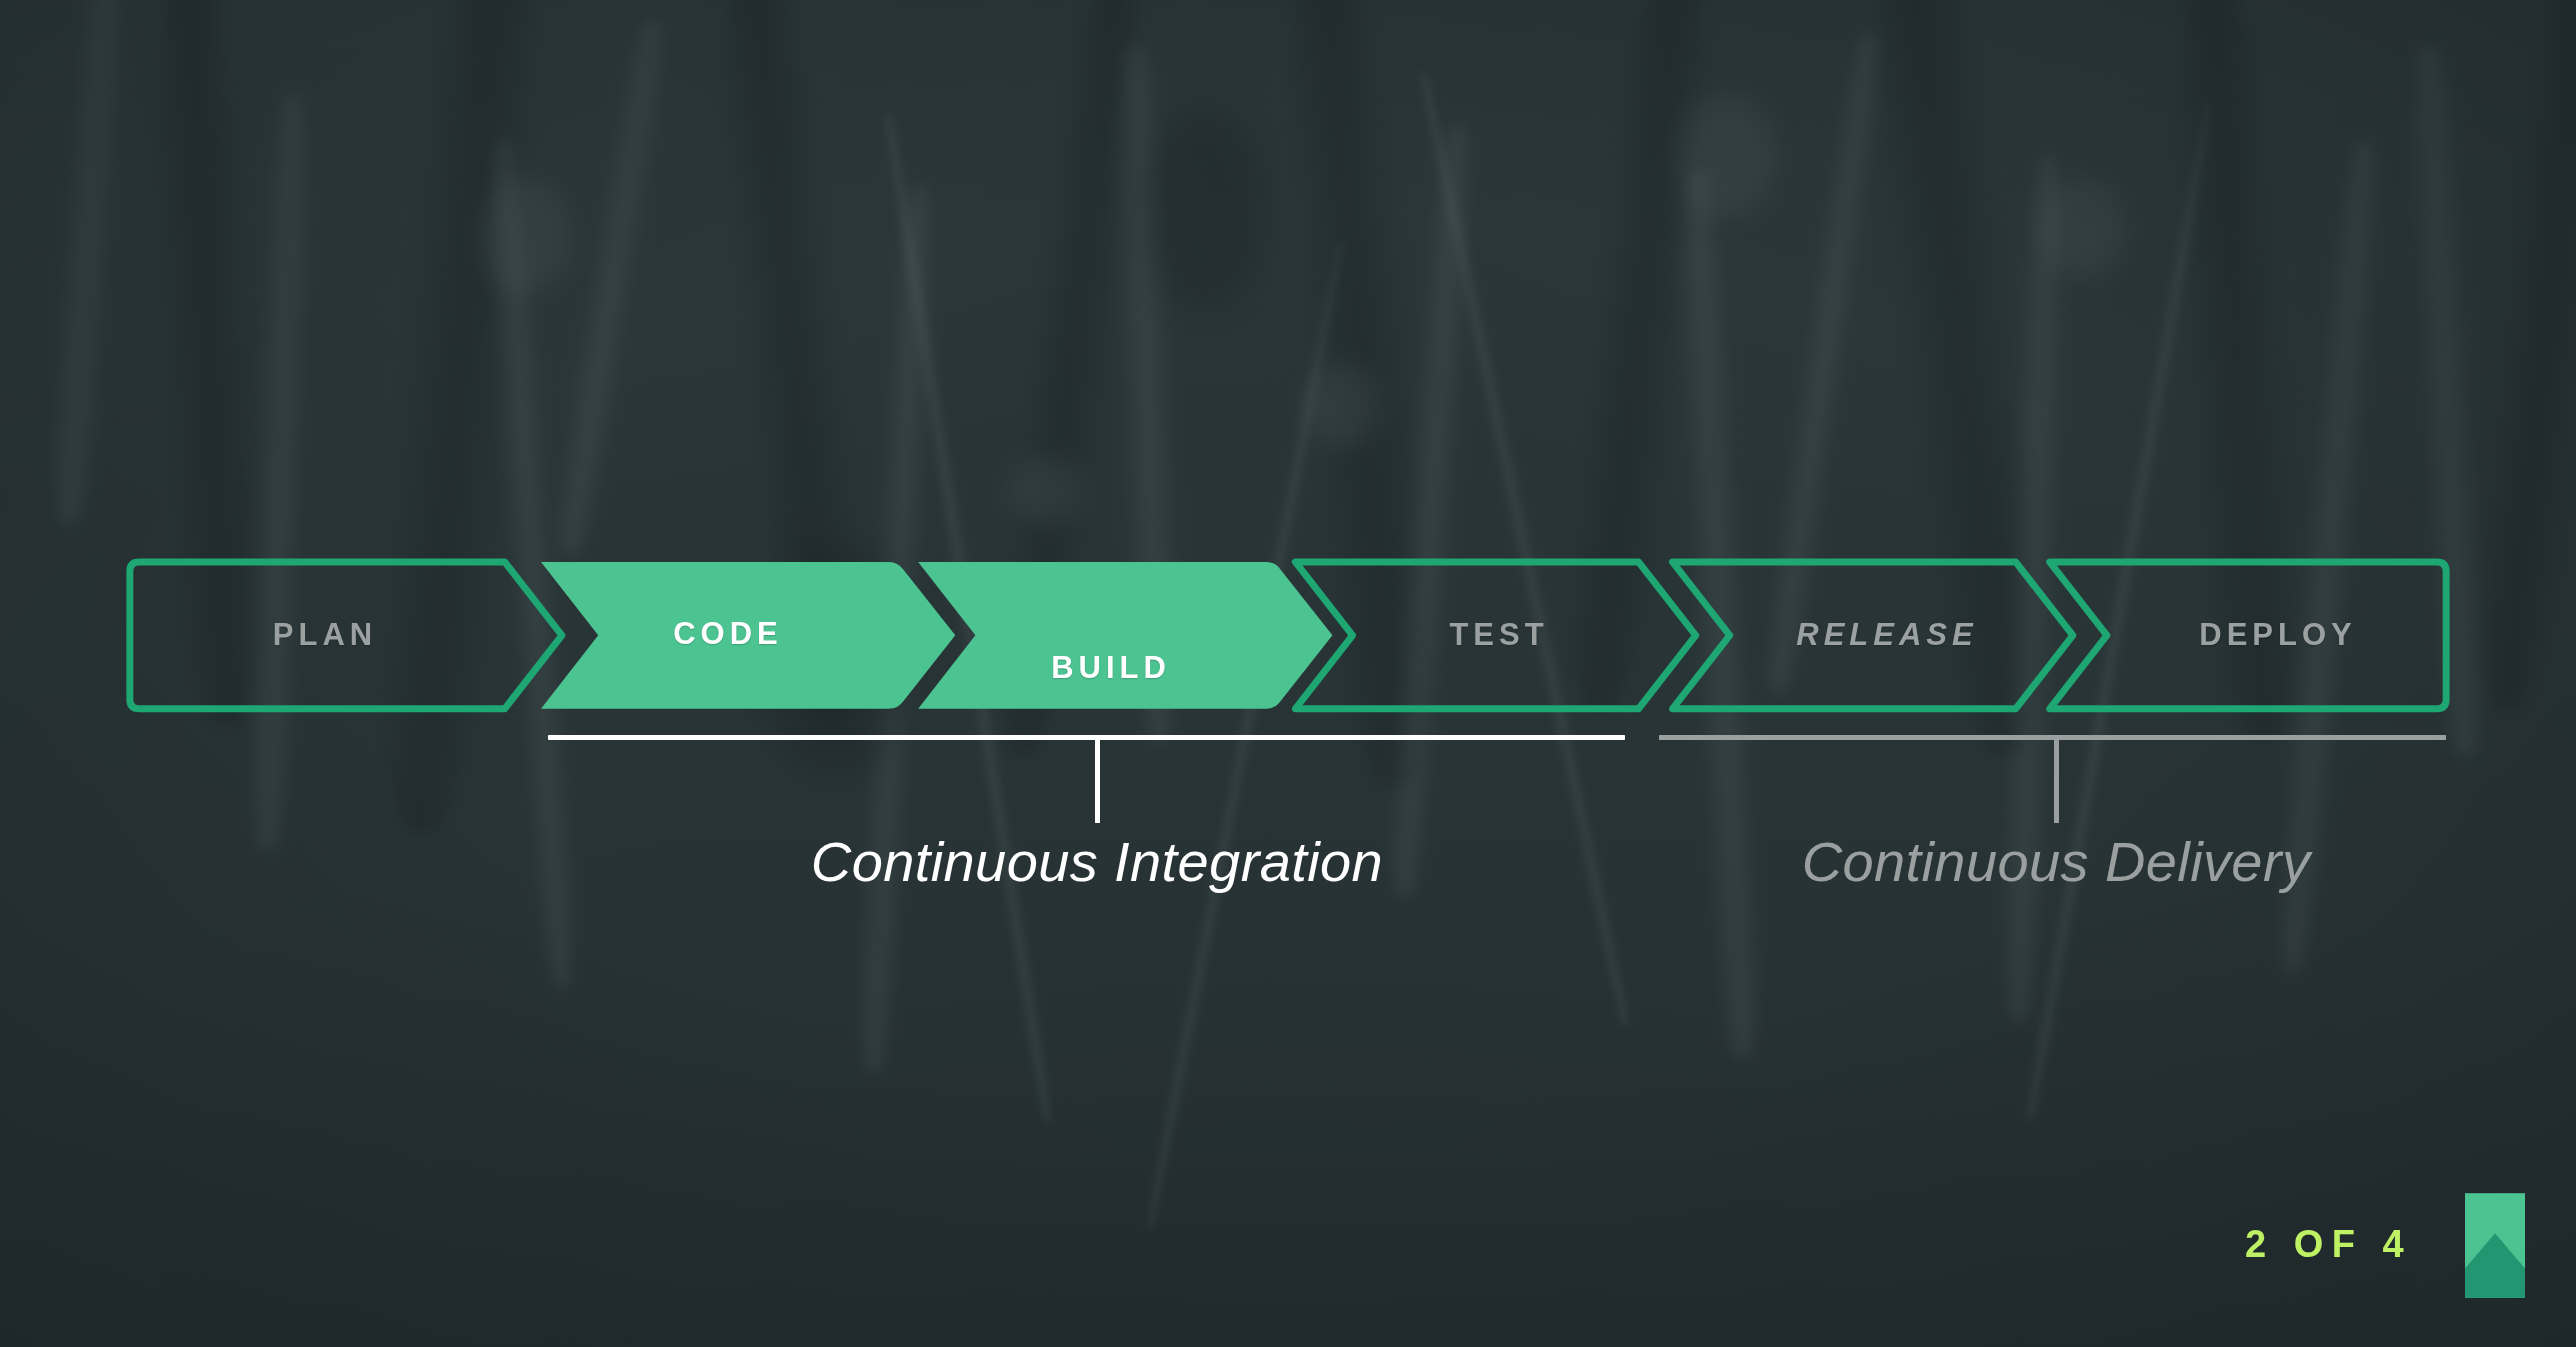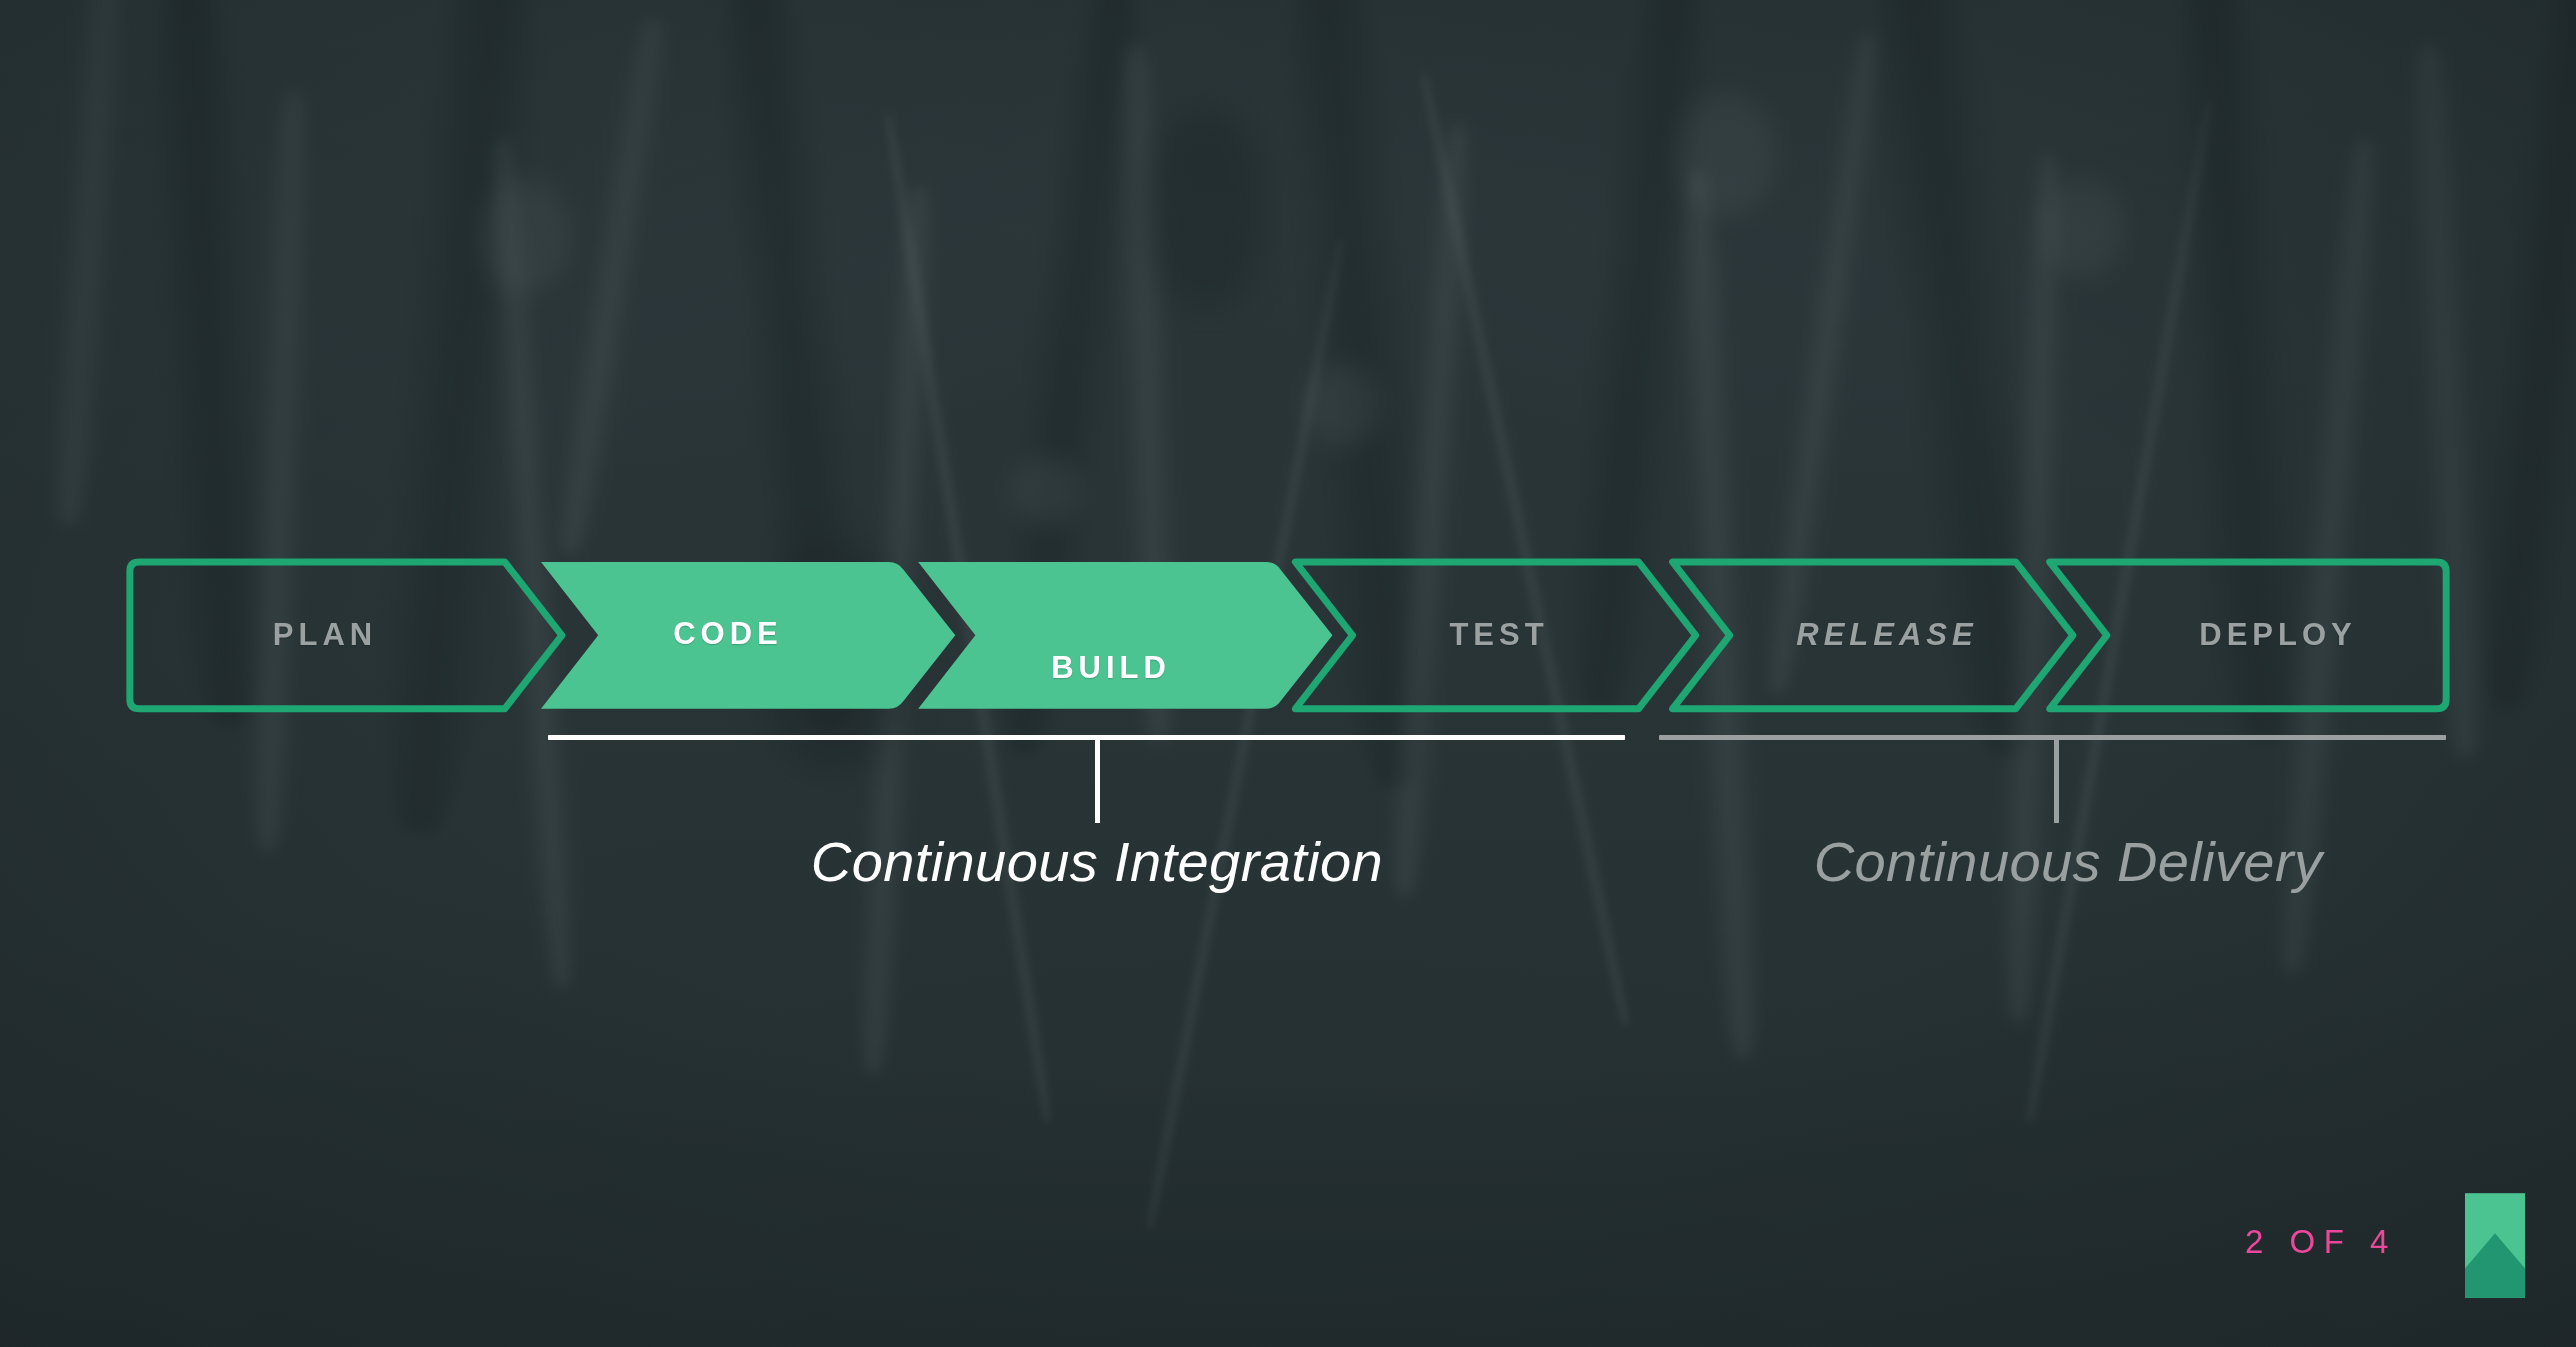--- a/index.html
+++ b/index.html
@@ -95,23 +95,23 @@
     font-style: italic;
     font-size: 56px;
     white-space: nowrap;
     transform: translateX(-50%);
     letter-spacing: 0.4px;
   }
 
   
   .page-counter {
     position: absolute;
-    color: #ec4899;
-    font-size: 33px;
-    font-weight: 400;
+    color: #bef264;
+    font-size: 38px;
+    font-weight: 700;
     letter-spacing: 8.5px;
     white-space: nowrap;
   }
   .logo {
     position: absolute;
     overflow: hidden;
   }
 </style>
 </head>
 <body>
@@ -223,21 +223,21 @@
 
   <div>
     <div class="bracket-rule" style="left:548px; top:735px; width:1077px; background:#ffffff;"></div>
     <div class="bracket-tick" style="left:1095px; top:740px; height:83px; background:#ffffff;"></div>
     <div class="bracket-caption" style="left:1097px; top:829px; color:#ffffff;">Continuous Integration</div>
   </div>
 
   <div>
     <div class="bracket-rule" style="left:1659px; top:735px; width:787px; background:#9aa0a0;"></div>
     <div class="bracket-tick" style="left:2054px; top:740px; height:83px; background:#9aa0a0;"></div>
-    <div class="bracket-caption" style="left:2056px; top:829px; color:#9aa0a0;margin-left:12px;">Continuous Delivery</div>
+    <div class="bracket-caption" style="left:2056px; top:829px; color:#9aa0a0;">Continuous Delivery</div>
   </div>
 
   <div class="page-counter" style="left:2245px; top:1223px;">2 OF 4</div>
 
   <div class="logo" style="left:2465px; top:1193px; width:60px; height:105px;">
     <svg width="60" height="105" viewBox="0 0 78 136">
       <rect x="0" y="0" width="78" height="136" fill="#4cc492"></rect>
       <path d="M 0 98 L 39 52 L 78 98 L 78 136 L 0 136 Z" fill="#229671"></path>
     </svg>
   </div>

